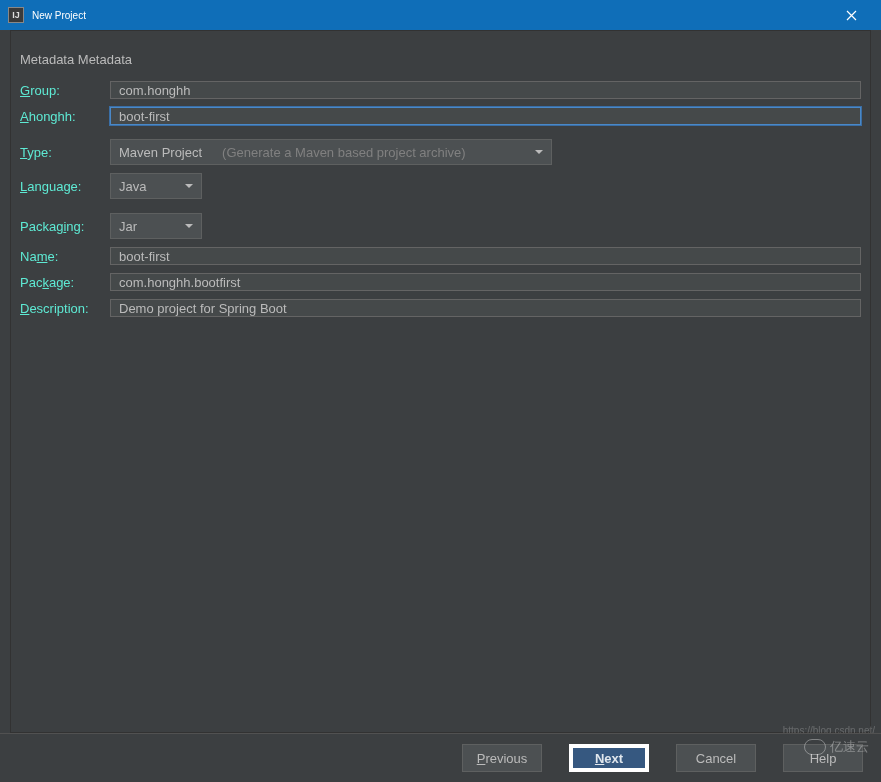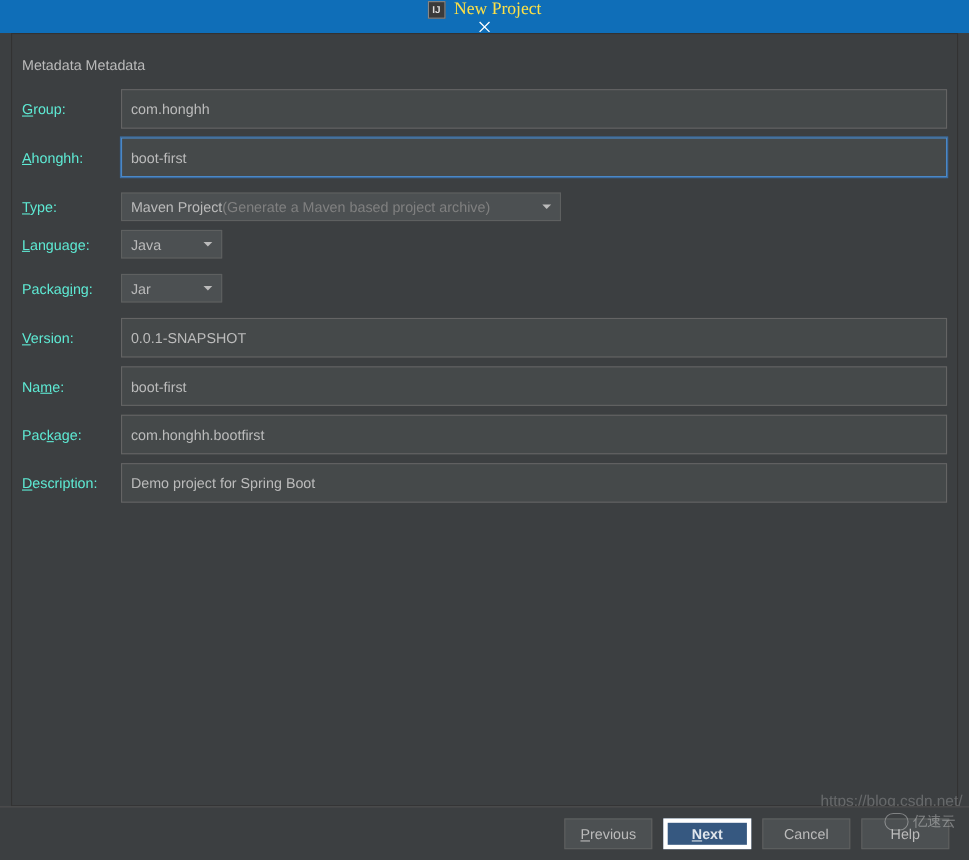--- a/index.html
+++ b/index.html
@@ -17,43 +17,41 @@
       overflow: hidden;
       position: relative;
     }
     .title-bar {
       height: 30px;
       background: #0f6eb8;
       display: flex;
       align-items: center;
       padding: 0 8px;
       justify-content: space-between;
-      flex-direction: column;
     }
     .title-left {
       display: flex;
       align-items: center;
       gap: 8px;
     }
     .app-icon {
       width: 16px;
       height: 16px;
       background: #3a3a3a;
       border: 1px solid #888;
       display: flex;
       align-items: center;
       justify-content: center;
       font-size: 9px;
       font-weight: bold;
       color: #ddd;
     }
     .title-text {
-      color: #fde047;
-      font-size: 16px;
-      font-family: Liberation Serif, serif;
+      color: #ffffff;
+      font-size: 10px;
     }
     .close-btn {
       width: 44px;
       height: 30px;
       display: flex;
       align-items: center;
       justify-content: center;
       cursor: pointer;
       color: #ffffff;
     }
@@ -78,21 +76,21 @@
       width: 90px;
       color: #5eead4;
       font-size: 13px;
       flex-shrink: 0;
     }
     .label .u {
       text-decoration: underline;
     }
     .text-input {
       flex: 1;
-      height: 36px;
+      height: 18px;
       background: #45494a;
       border: 1px solid #646464;
       color: #bbbbbb;
       padding: 0 8px;
       font-size: 13px;
       outline: none;
     }
     .text-input.focused {
       border: 1px solid #4a88c7;
       box-shadow: 0 0 0 1px #3a6ea5;
@@ -102,28 +100,28 @@
       height: 26px;
       background: #4c5052;
       border: 1px solid #5e6060;
       display: flex;
       align-items: center;
       padding: 0 26px 0 8px;
       cursor: pointer;
       min-width: 92px;
     }
     .select-wrap.wide {
-      width: 400px;
+      width: 442px;
     }
     .select-wrap .sel-main {
       color: #bbbbbb;
     }
     .select-wrap .sel-hint {
       color: #808080;
-      margin-left: 0;
+      margin-left: 20px;
       text-align: center;
     }
     .select-arrow {
       position: absolute;
       right: 8px;
       width: 0;
       height: 0;
       border-left: 4px solid transparent;
       border-right: 4px solid transparent;
       border-top: 4px solid #bbbbbb;
@@ -132,21 +130,21 @@
       position: absolute;
       bottom: 0;
       left: 0;
       right: 0;
       height: 49px;
       border-top: 1px solid #515151;
       display: flex;
       justify-content: flex-end;
       align-items: center;
       padding: 0 18px;
-      gap: 10px;
+      gap: 27px;
       background: #3c3f41;
     }
     .btn {
       min-width: 80px;
       height: 28px;
       background: #4c5052;
       border: 1px solid #5e6060;
       color: #bbbbbb;
       display: flex;
       align-items: center;
@@ -161,21 +159,21 @@
       font-weight: bold;
     }
     .btn .u {
       text-decoration: underline;
     }
     .watermark {
       position: absolute;
       right: 6px;
       bottom: 46px;
       color: rgba(255,255,255,0.22);
-      font-size: 14px;
+      font-size: 10px;
     }
     .watermark-logo {
       position: absolute;
       right: 12px;
       bottom: 26px;
       display: flex;
       align-items: center;
       gap: 4px;
       color: rgba(255,255,255,0.35);
       font-size: 13px;
@@ -248,24 +246,20 @@
 
   <div class="row gap-above">
     <div class="label"><span>Packag</span><span class="u">i</span><span>ng:</span></div>
     <div class="select-wrap">
       <span class="sel-main">Jar</span>
       <div class="select-arrow"></div>
     </div>
   </div>
 
 
-  <div class="row gap-above">
-    <div class="label"><span></span><span class="u">V</span><span>ersion:</span></div>
-    <input class="text-input" value="0.0.1-SNAPSHOT" style="">
-  </div>
 
   <div class="row">
     <div class="label"><span>Na</span><span class="u">m</span><span>e:</span></div>
     <input class="text-input" value="boot-first" style="">
   </div>
 
   <div class="row">
     <div class="label"><span>Pac</span><span class="u">k</span><span>age:</span></div>
     <input class="text-input" value="com.honghh.bootfirst" style="">
   </div>

